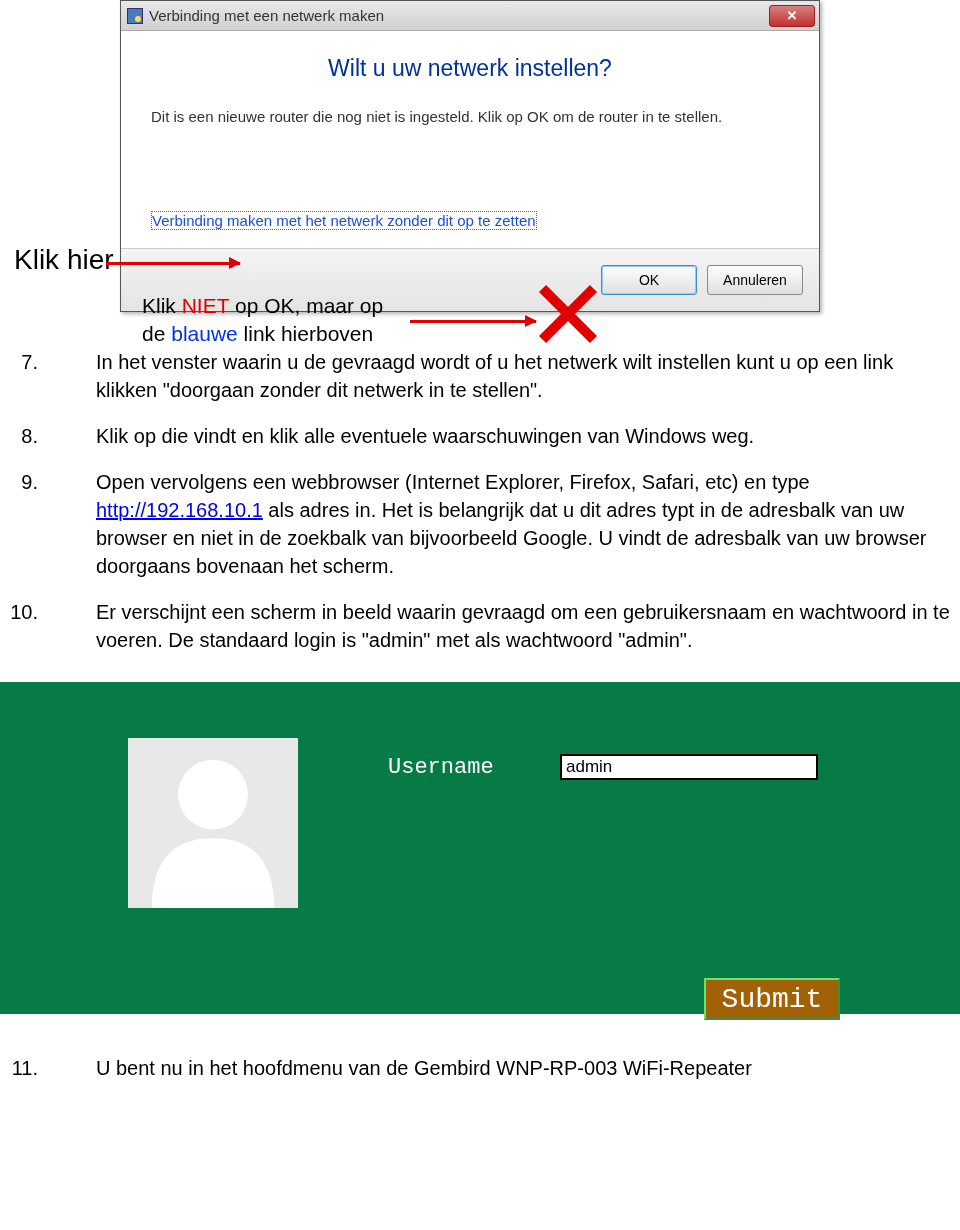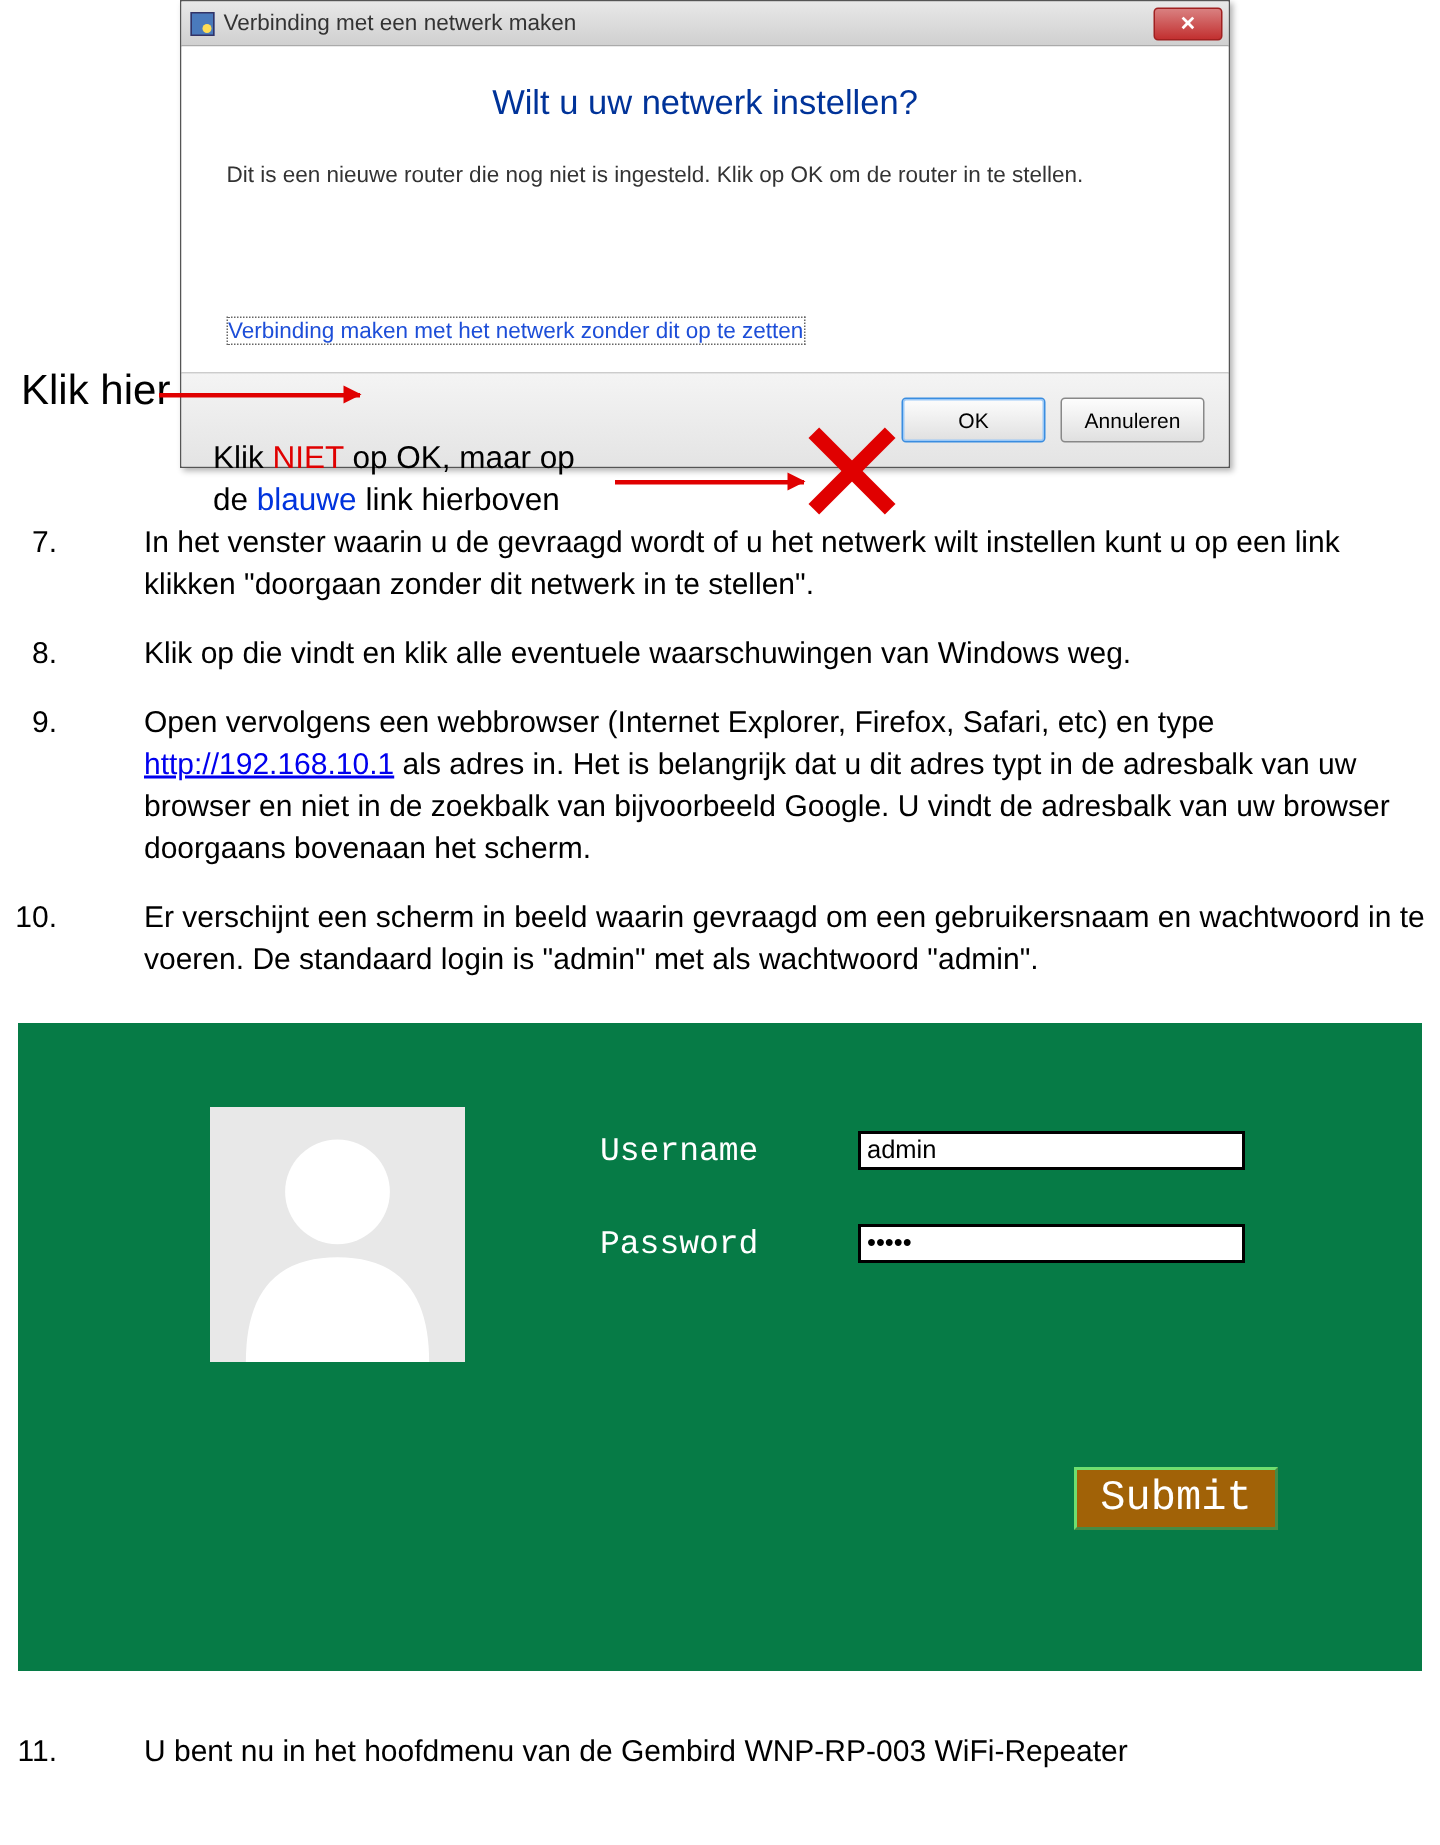--- a/index.html
+++ b/index.html
@@ -40,21 +40,21 @@
     .red-x::after { transform: translateX(-50%) rotate(-45deg); }
     
     
     .steps { margin: 36px 10px 28px 10px; font-size: 20px; font-family: Arial, sans-serif; line-height: 1.4; }
     .step-row { display: flex; margin: 10px 0 18px 0; }
     .step-num { width: 46px; flex: none; text-align: right; padding-right: 18px; }
     .step-text { flex: 1; margin-left: 40px; }
     .step-link { color: #0000ee; text-decoration: underline; cursor: pointer; }
     
     
-    .login-panel { background: #067b46; height: 432px; position: relative; margin: 12px; }
+    .login-panel { background: #067b46; height: 332px; position: relative; margin: 0; }
     .user-box { position: absolute; left: 128px; top: 56px; width: 170px; height: 170px; background: #e8e8e8; display: flex; align-items: flex-end; justify-content: center; overflow: hidden; }
     .user-box svg { width: 150px; height: 160px; }
     .login-fields { position: absolute; left: 388px; top: 72px; color: #fff; font-family: "Courier New", monospace; font-size: 22px; }
     .login-row { display: flex; align-items: center; margin-bottom: 36px; }
     .login-label { width: 172px; }
     .login-input { width: 258px; height: 26px; font-size: 17px; font-family: Arial, sans-serif; padding: 1px 4px; border: 2px solid #000000; }
     .submit-btn { position: absolute; left: 704px; top: 296px; width: 136px; height: 42px; background: #a16207; border: 2px outset #6fdf6f; color: #fff; font-family: "Courier New", monospace; font-size: 28px; cursor: pointer; }
     
     .final-step { margin: 40px 10px 0 10px; }
   </style>
@@ -124,24 +124,20 @@
     <svg viewBox="0 0 100 110">
       <circle cx="50" cy="32" r="24" fill="#ffffff"></circle>
       <path d="M 8 110 Q 8 62 50 62 Q 92 62 92 110 Z" fill="#ffffff"></path>
     </svg>
   </div>
   <div class="login-fields">
     <div class="login-row">
       <span class="login-label">Username</span>
       <input class="login-input" type="text" value="admin" style="">
     </div>
-    <div class="login-row">
-      <span class="login-label">Password</span>
-      <input class="login-input" type="text" value="•••••" style="">
-    </div>
   </div>
   <button class="submit-btn">Submit</button>
 </div>
 
 <div class="steps final-step">
   <div class="step-row">
     <div class="step-num">11.</div>
     <div class="step-text">U bent nu in het hoofdmenu van de Gembird WNP-RP-003 WiFi-Repeater</div>
   </div>
 </div>

